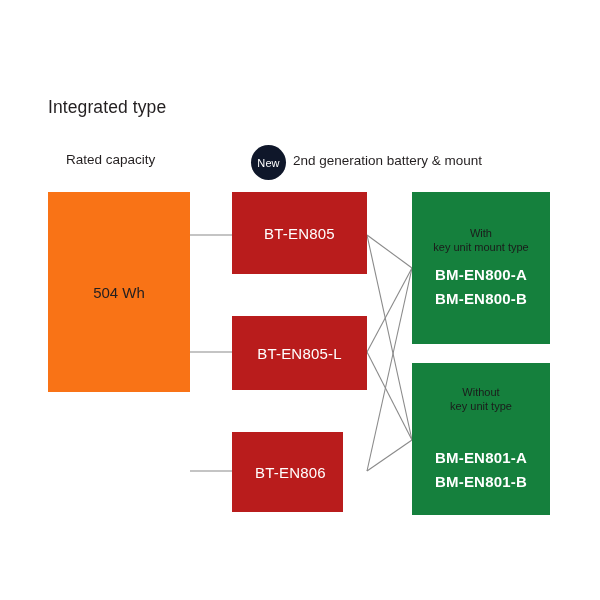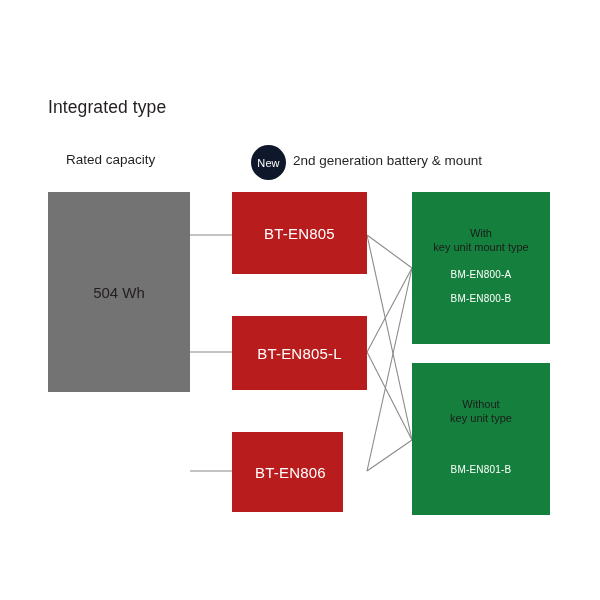--- a/index.html
+++ b/index.html
@@ -90,21 +90,21 @@
     position: absolute;
     box-sizing: border-box;
     display: flex;
     flex-direction: column;
     align-items: center;
     justify-content: center;
     text-align: center;
   }
 
   .node.capacity {
-    background: #737373;
+    background: #f97316;
     color: #231f20;
     font-size: 15px;
     font-weight: 400;
   }
 
   .node.battery {
     background: #b91c1c;
     color: #ffffff;
     font-size: 15px;
     font-weight: 400;
@@ -118,23 +118,23 @@
 
   .mount-kind {
     font-size: 11px;
     line-height: 14px;
     font-weight: 400;
     color: #1b1b1b;
   }
 
   .mount-models {
     margin-top: 9px;
-    font-size: 10px;
+    font-size: 15px;
     line-height: 24px;
-    font-weight: 400;
+    font-weight: 700;
     color: #ffffff;
     letter-spacing: 0.2px;
   }
 
   
   #cap-504      { left: 48px;  top: 192px; width: 142px; height: 200px; }
   #cap-630      { left: 48px;  top: 432px; width: 142px; height: 80px;  }
   #bat-en805    { left: 232px; top: 192px; width: 135px; height: 82px;  }
   #bat-en805l   { left: 232px; top: 316px; width: 135px; height: 74px;  }
   #bat-en806    { left: 232px; top: 432px; width: 111px; height: 80px; padding-left: 6px;  }
@@ -199,17 +199,18 @@
       <div>BM-EN800-B</div>
     </div>
   </div>
 
   <div class="node mount" id="mount-en801">
     <div class="mount-kind">
       <div>Without</div>
       <div>key unit type</div>
     </div>
     <div class="mount-models">
+      <div>BM-EN801-A</div>
       <div>BM-EN801-B</div>
     </div>
   </div>
 
 </div>
 
 </body></html>

